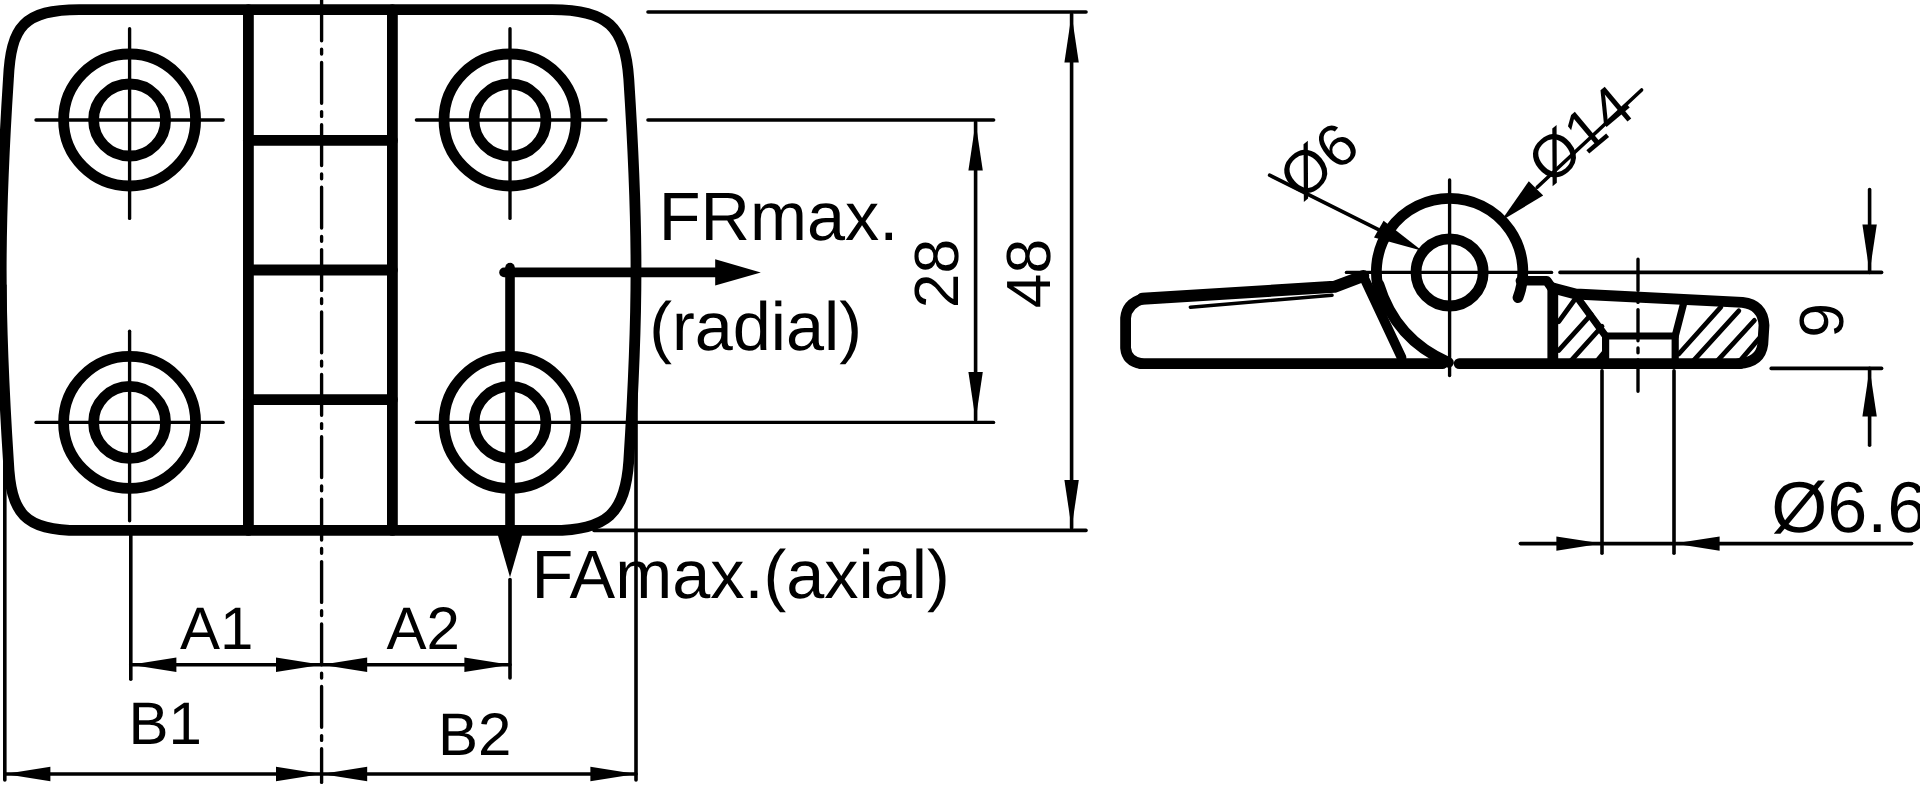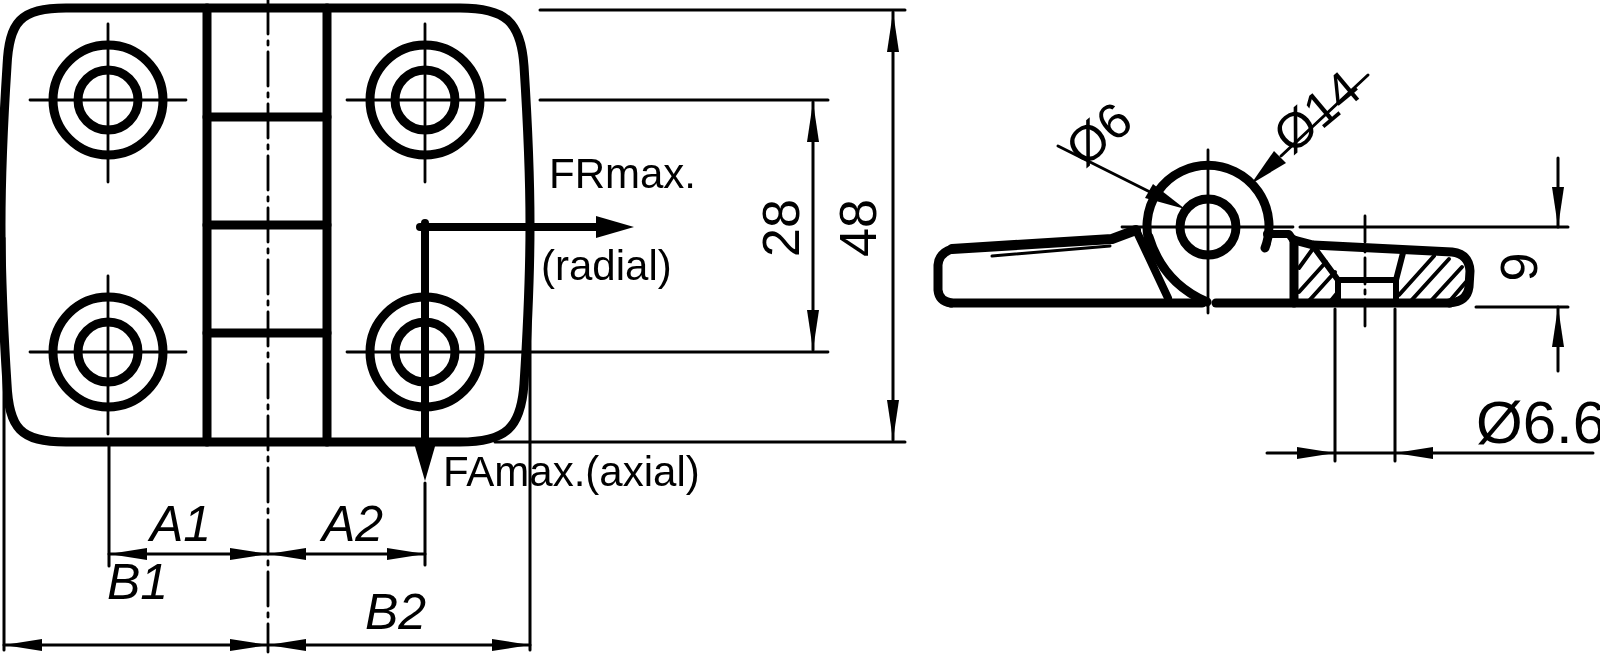--- a/index.html
+++ b/index.html
@@ -5,32 +5,32 @@
   html,body { margin:0; padding:0; background:#ffffff; }
   .canvas {
     position:relative; width:1600px; height:657px; background:#ffffff;
     font-family:"Liberation Sans", sans-serif; overflow:hidden;
   }
   svg.linework { position:absolute; left:0; top:0; }
   .lbl {
     position:absolute; color:#000; line-height:1; white-space:nowrap;
     font-family:"Liberation Sans", sans-serif;
   }
-  .lbl-force { font-size:42px; }
-  .lbl-dim { font-size:50px;font-style:italic; }
+  .lbl-force { font-size:57px; }
+  .lbl-dim { font-size:50px; }
   .lbl-rot {
     display:flex; align-items:center; justify-content:center;
     font-size:52px;
   }
   #lbl-frmax  { left:549px; top:153px; }
   #lbl-radial { left:541px; top:245px; }
   #lbl-famax  { left:443px; top:451px; }
   #lbl-a1 { left:150px; top:499px; }
   #lbl-a2 { left:322px; top:499px; }
-  #lbl-b1 { left:107px; top:557px;text-align:center; }
+  #lbl-b1 { left:107px; top:578px;text-align:center; }
   #lbl-b2 { left:365px; top:587px; }
   #lbl-28 { left:741px; top:188px; width:80px; height:80px; transform:rotate(-90deg); }
   #lbl-48 { left:818px; top:188px; width:80px; height:80px; transform:rotate(-90deg); }
   #lbl-9  { left:1479px; top:227px; width:80px; height:80px; transform:rotate(-90deg); }
   #lbl-d6  { left:1049px; top:94px;  width:100px; height:80px; transform:rotate(-40deg); font-size:50px; }
   #lbl-d14 { left:1257px; top:72px;  width:120px; height:80px; transform:rotate(-40deg); font-size:50px; }
   #lbl-d66 { left:1476px; top:393px; font-size:60px; }
 </style>
 </head>
 <body>

